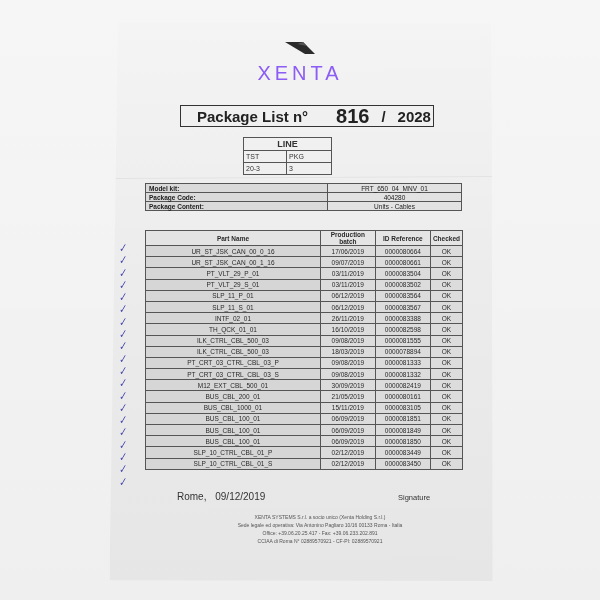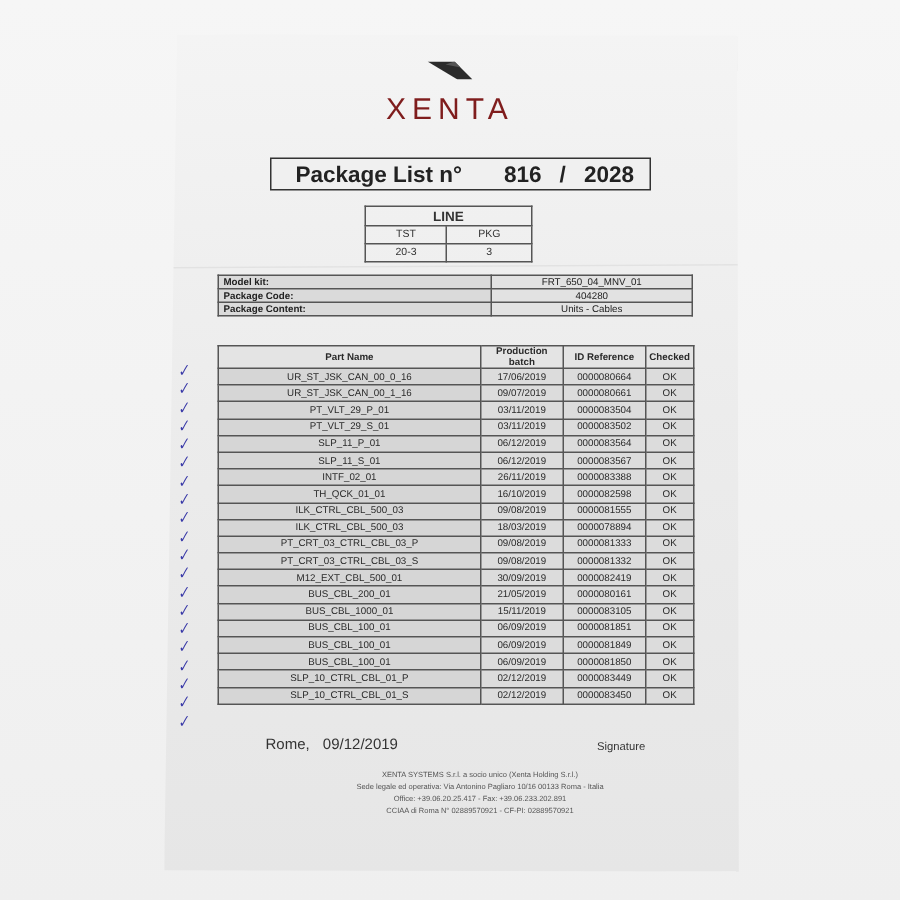--- a/index.html
+++ b/index.html
@@ -27,37 +27,37 @@
       background: rgba(0,0,0,0.05);
     }
     .logo {
       position: absolute; left: 170px; top: 40px; width: 260px; text-align: center;
     }
     .logo-mark {
       display: inline-block; width: 30px; height: 12px; position: relative;
     }
     .logo-text {
       display: block; margin-top: 4px;
-      font-size: 20px; letter-spacing: 4px; color: #7f1d1d; font-weight: 400;
+      font-size: 20px; letter-spacing: 4px; color: #8b5cf6; font-weight: 400;
     }
     .title-box {
       position: absolute; left: 180px; top: 105px; width: 252px; height: 20px;
       border: 1.5px solid #333; background: #f0f0f0;
       display: flex; align-items: center;
       font-weight: bold; color: #222;
     }
     .title-box .lbl { font-size: 15px; margin-left: 16px; }
-    .title-box .num { font-size: 15px; margin-left: 28px; }
+    .title-box .num { font-size: 20px; margin-left: 28px; }
     .title-box .sep { font-size: 15px; margin-left: 12px; }
     .title-box .yr  { font-size: 15px; margin-left: 12px; }
 
     table { border-collapse: collapse; }
     .line-table {
-      position: absolute; left: 243px; top: 137px; width: 112px;
-      font-size: 7px; color: #333; text-align: center;
+      position: absolute; left: 243px; top: 137px; width: 89px;
+      font-size: 7px; color: #333; 
     }
     .line-table td, .line-table th { border: 1px solid #555; padding: 1px 2px; height: 9px; }
     .line-table th { font-size: 9px; font-weight: bold; }
 
     .info-table {
       position: absolute; left: 145px; top: 183px; width: 317px;
       font-size: 6.5px; color: #222;
     }
     .info-table td { border: 1px solid #555; padding: 0 3px; height: 8px; background: #dadada; }
     .info-table td.label { width: 175px; font-weight: bold; }

